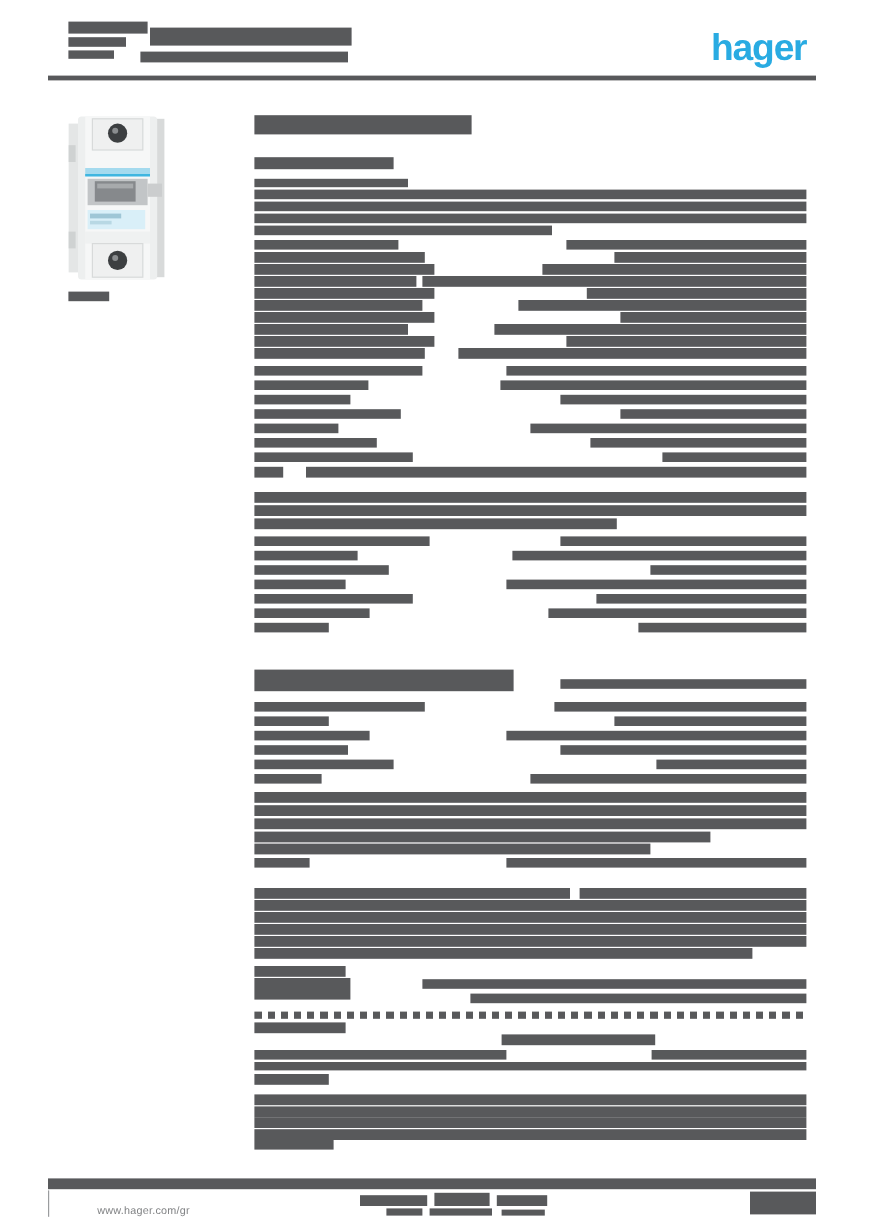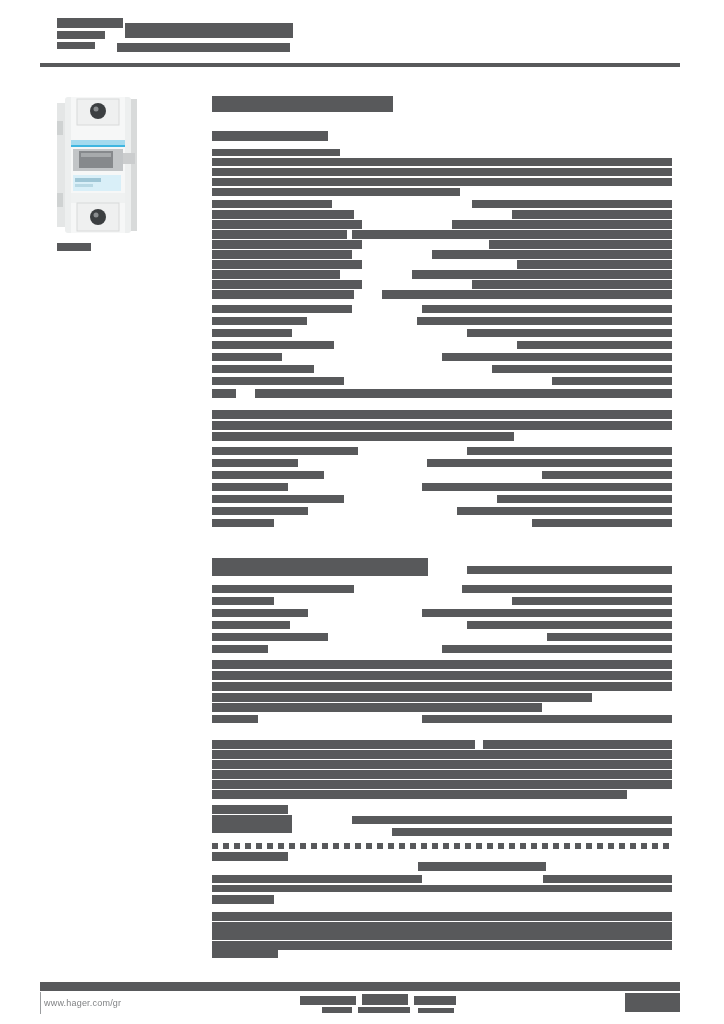--- a/index.html
+++ b/index.html
@@ -13,33 +13,35 @@
   #brand-logo{
     position:absolute;left:590px;top:20px;width:82px;height:40px;
     color:#29ABE2;font-weight:bold;font-size:31px;letter-spacing:-1px;
     line-height:40px;text-align:right;
     font-family:"Liberation Sans",sans-serif;
     filter:blur(0.6px);
   }
   #product-photo{position:absolute;left:57px;top:93px;width:84px;height:142px;}
   #footer-url-box{
     position:absolute;left:40px;top:992px;width:108px;height:22px;
-    background:#ffffff;display:flex;align-items:center;
+    background:#ffffff;display:flex;align-items:flex-end;
     border-left:1px solid #9a9c9e;
+    padding-left:37px;
   }
   #footer-url-box span{
     color:#808284;font-size:9px;padding-left:3px;letter-spacing:0.2px;
     filter:blur(0.4px);white-space:nowrap;
   }
 </style>
 </head>
 <body>
 
 <div id="page">
 
+  <div id="brand-logo">hager</div>
 
   <svg id="product-photo" viewBox="0 0 84 142" xmlns="http://www.w3.org/2000/svg">
 
     <rect x="72" y="6" width="8" height="132" fill="#D8DADA"></rect>
 
     <rect x="0" y="10" width="12" height="124" fill="#E4E6E6"></rect>
     <rect x="0" y="28" width="6" height="14" fill="#CFD2D2"></rect>
     <rect x="0" y="100" width="6" height="14" fill="#CFD2D2"></rect>
 
     <rect x="8" y="4" width="66" height="136" rx="3" fill="#EDEFEF"></rect>

